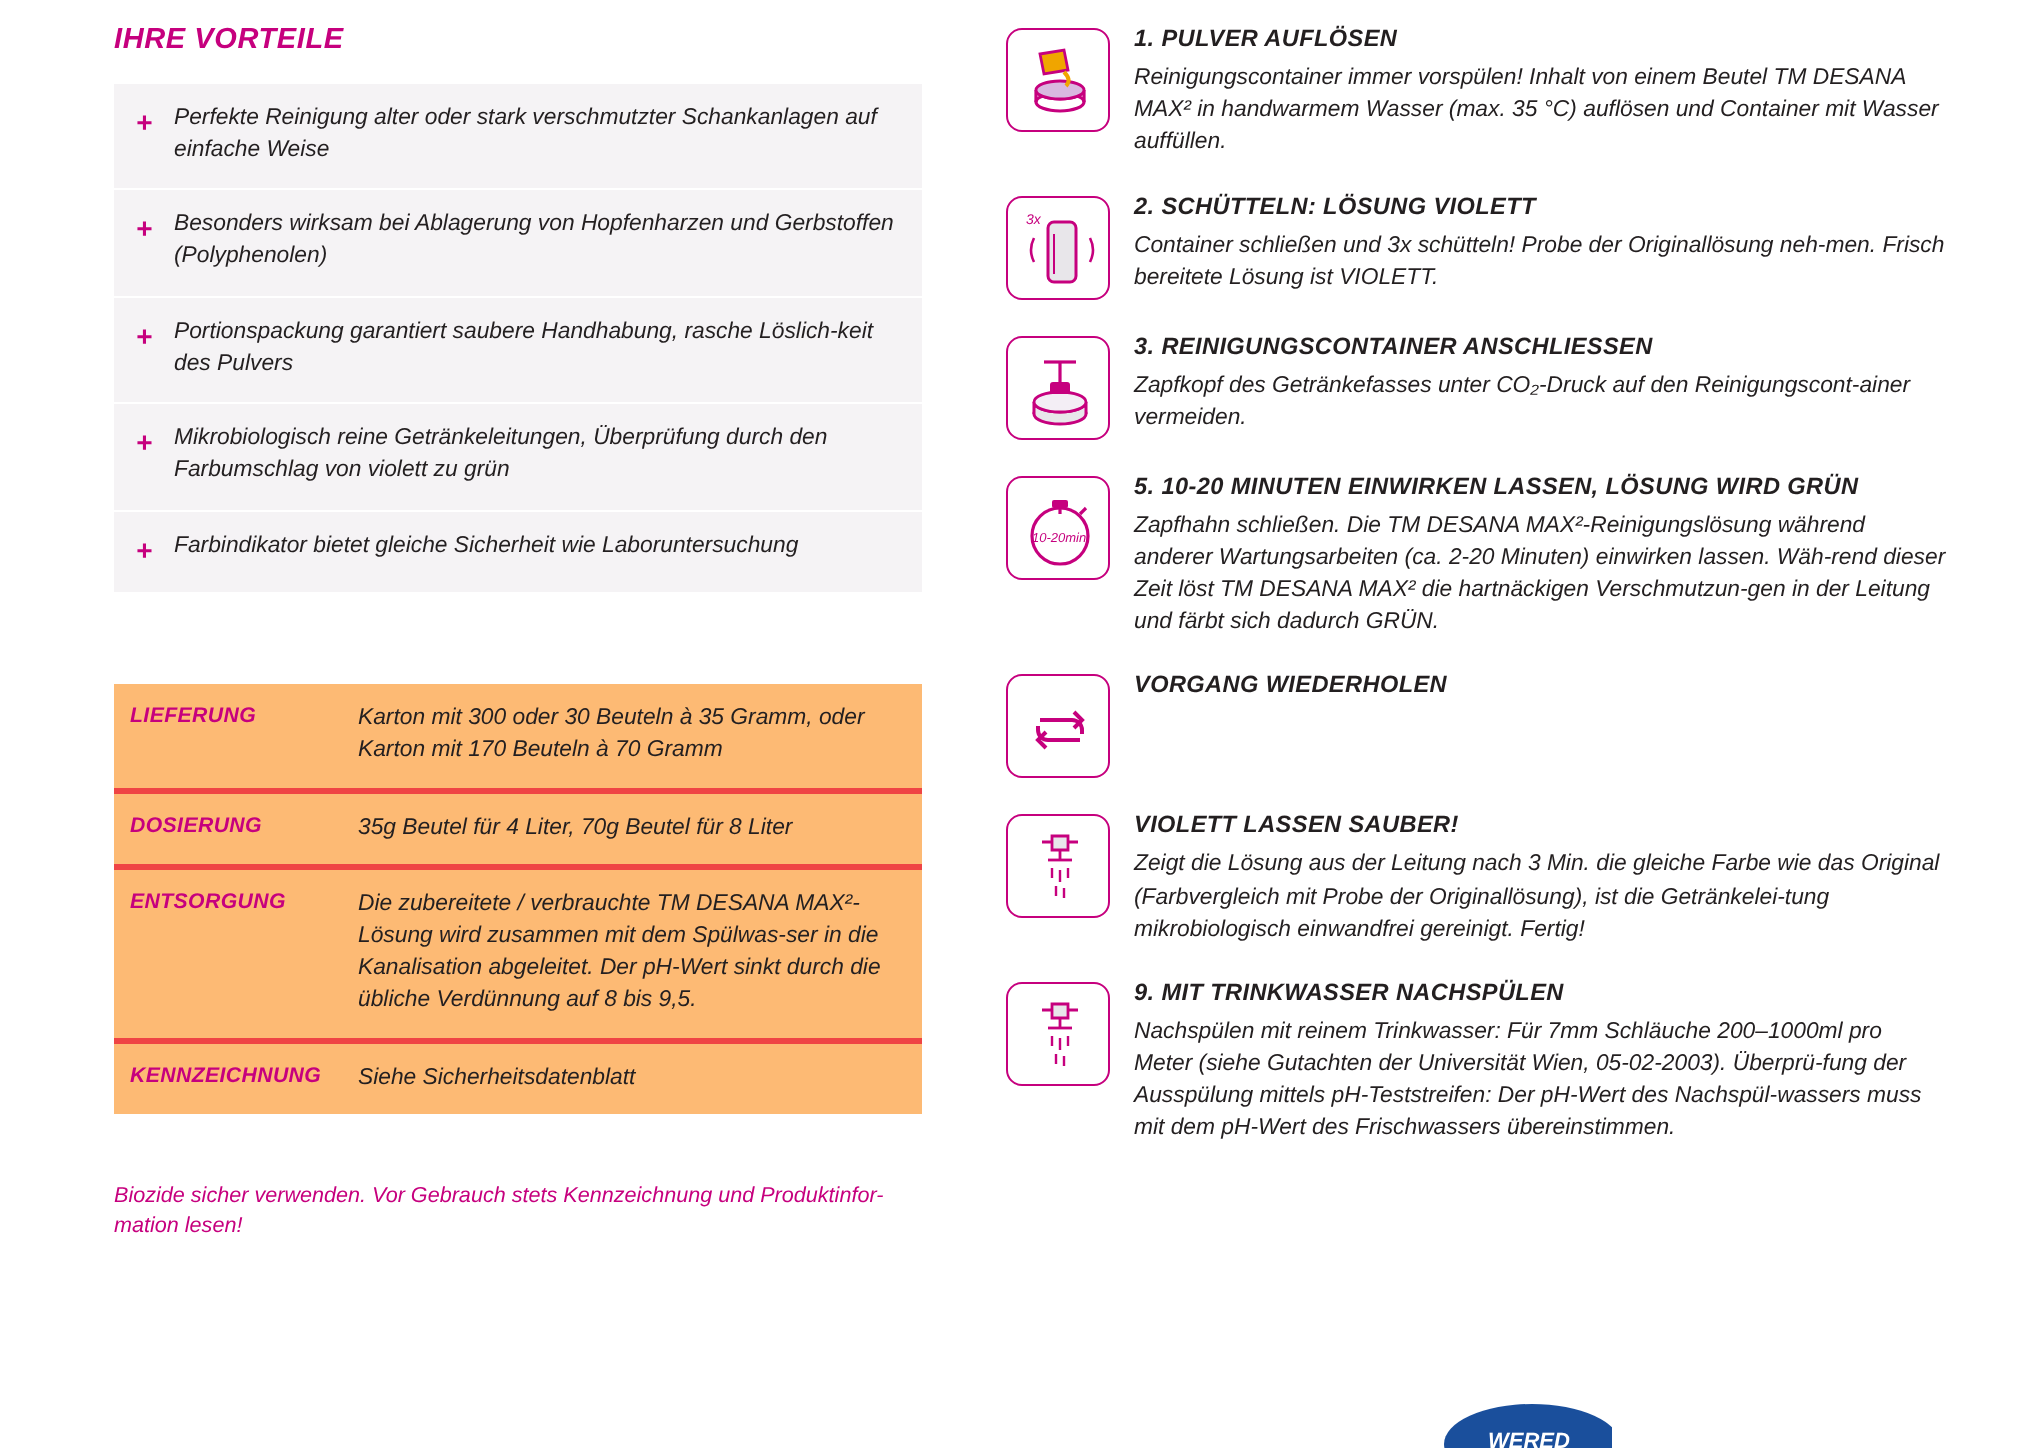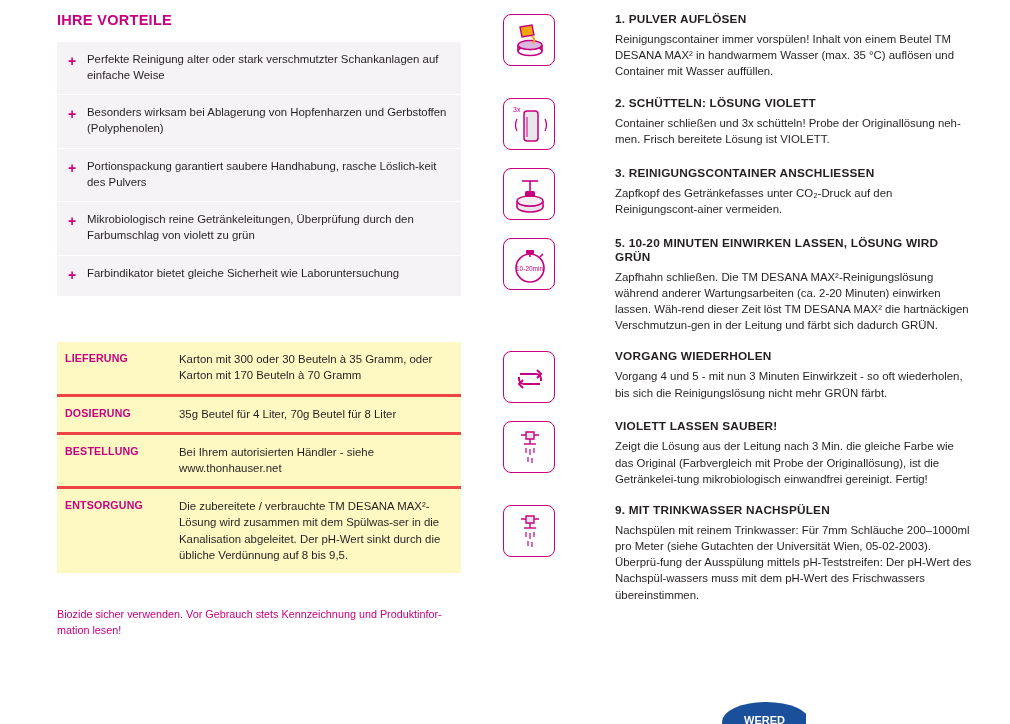--- a/index.html
+++ b/index.html
@@ -11,20 +11,21 @@
     width: 1010px; height: 724px;
     font-family: "Liberation Sans", sans-serif;
     color: #231f20;
     position: relative;
     overflow: hidden;
   }
   .page {
     position: relative;
     width: 806px; height: 724px;
     padding: 0;
+    font-style: italic;
   }
   .col-left {
     position: absolute;
     left: 57px; top: 12px;
     width: 404px;
   }
   .col-right {
     position: absolute;
     left: 503px; top: 12px;
     width: 470px;
@@ -64,21 +65,21 @@
     padding-right: 0;
   }
 
   
   .specs {
     border-collapse: collapse;
     width: 404px;
     table-layout: fixed;
     margin-top: 46px;
   }
-  .specs tr { background: #fef9c3; }
+  .specs tr { background: #fdba74; }
   .specs tr + tr td { border-top: 3px solid #ef4444; }
   .specs td {
     vertical-align: top;
     font-size: 11.4px;
     line-height: 1.42;
     padding: 9px 10px 10px 0;
   }
   .specs td.label {
     width: 122px;
     padding-left: 8px;
@@ -103,21 +104,21 @@
     display: flex;
     align-items: flex-start;
     margin-bottom: 16px;
   }
   .step .icon-box {
     width: 52px;
     min-width: 52px;
     margin-right: 12px;
     padding-top: 2px;
   }
-  .step .body { flex: 1; margin-left: 48px; }
+  .step .body { flex: 1; }
   .step h3 {
     margin: 0 0 5px 0;
     font-size: 11.8px;
     font-weight: bold;
     letter-spacing: 0.2px;
     color: #231f20;
   }
   .step p {
     margin: 0;
     font-size: 11.4px;
@@ -177,26 +178,26 @@
       <tbody>
         <tr>
           <td class="label">LIEFERUNG</td>
           <td>Karton mit 300 oder 30 Beuteln à 35 Gramm, oder Karton mit 170 Beuteln à 70 Gramm</td>
         </tr>
         <tr>
           <td class="label">DOSIERUNG</td>
           <td>35g Beutel für 4 Liter, 70g Beutel für 8 Liter</td>
         </tr>
         <tr>
-          <td class="label">BESTELLUNG</td>
-          <td>Bei Ihrem autorisierten Händler - siehe www.thonhauser.net</td>
-        </tr>
-        <tr>
           <td class="label">ENTSORGUNG</td>
           <td>Die zubereitete / verbrauchte TM DESANA MAX²-Lösung wird zusammen mit dem Spülwas-ser in die Kanalisation abgeleitet. Der pH-Wert sinkt durch die übliche Verdünnung auf 8 bis 9,5.</td>
+        </tr>
+        <tr>
+          <td class="label">KENNZEICHNUNG</td>
+          <td>Siehe Sicherheitsdatenblatt</td>
         </tr>
       </tbody>
     </table>
 
     <div class="note">Biozide sicher verwenden. Vor Gebrauch stets Kennzeichnung und Produktinfor-mation lesen!</div>
 
   </div>
 
   <div class="col-right">
 
@@ -280,21 +281,20 @@
           <svg width="52" height="52" viewBox="0 0 52 52">
             <path d="M16 22 h16 a5 5 0 0 1 5 5 v2" fill="none" stroke="#c6007e" stroke-width="2"></path>
             <path d="M36 32 h-16 a5 5 0 0 1 -5 -5 v-2" fill="none" stroke="#c6007e" stroke-width="2"></path>
             <path d="M33 18 l4 4 l-4 4" fill="none" stroke="#c6007e" stroke-width="2"></path>
             <path d="M19 36 l-4 -4 l4 -4" fill="none" stroke="#c6007e" stroke-width="2"></path>
           </svg>
         </div>
       </div>
       <div class="body">
         <h3>VORGANG WIEDERHOLEN</h3>
-        <p>Vorgang 4 und 5 - mit nun 3 Minuten Einwirkzeit - so oft wiederholen, bis sich die Reinigungslösung nicht mehr GRÜN färbt.</p>
       </div>
     </div>
 
     <div class="step">
       <div class="icon-box">
         <div class="icon-frame">
           <svg width="52" height="52" viewBox="0 0 52 52">
             <path d="M22 10 h8 v7 h-8 z" fill="#e8e6ea" stroke="#c6007e" stroke-width="1.4"></path>
             <path d="M17 13 h5 M30 13 h5" stroke="#c6007e" stroke-width="1.4"></path>
             <path d="M26 17 v5" stroke="#c6007e" stroke-width="1.4"></path>

